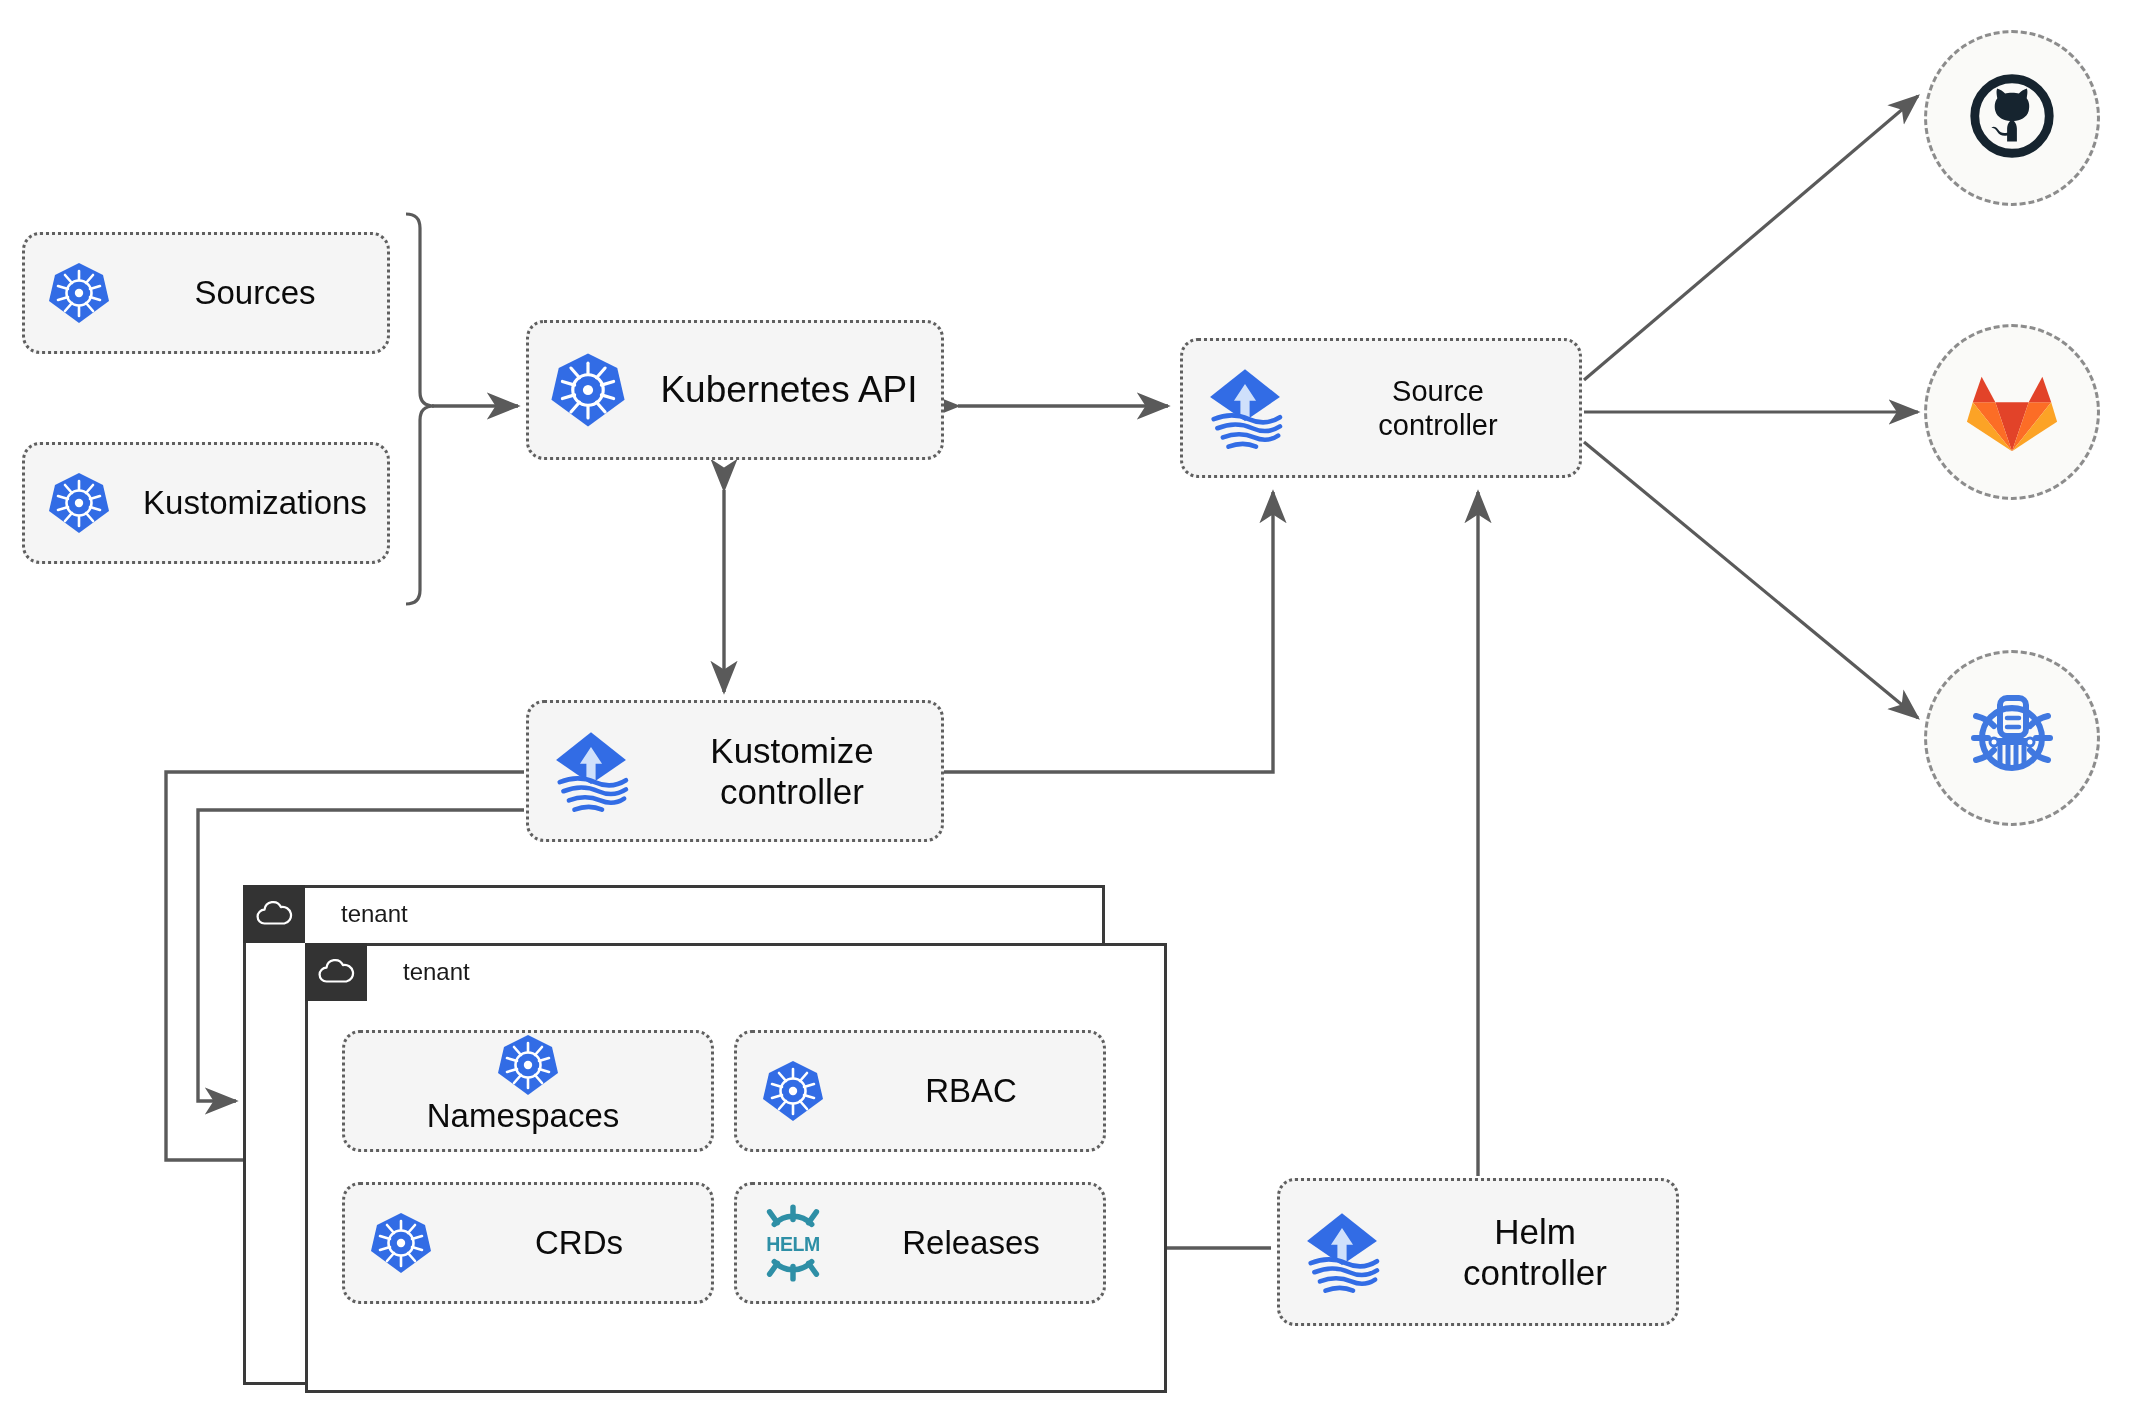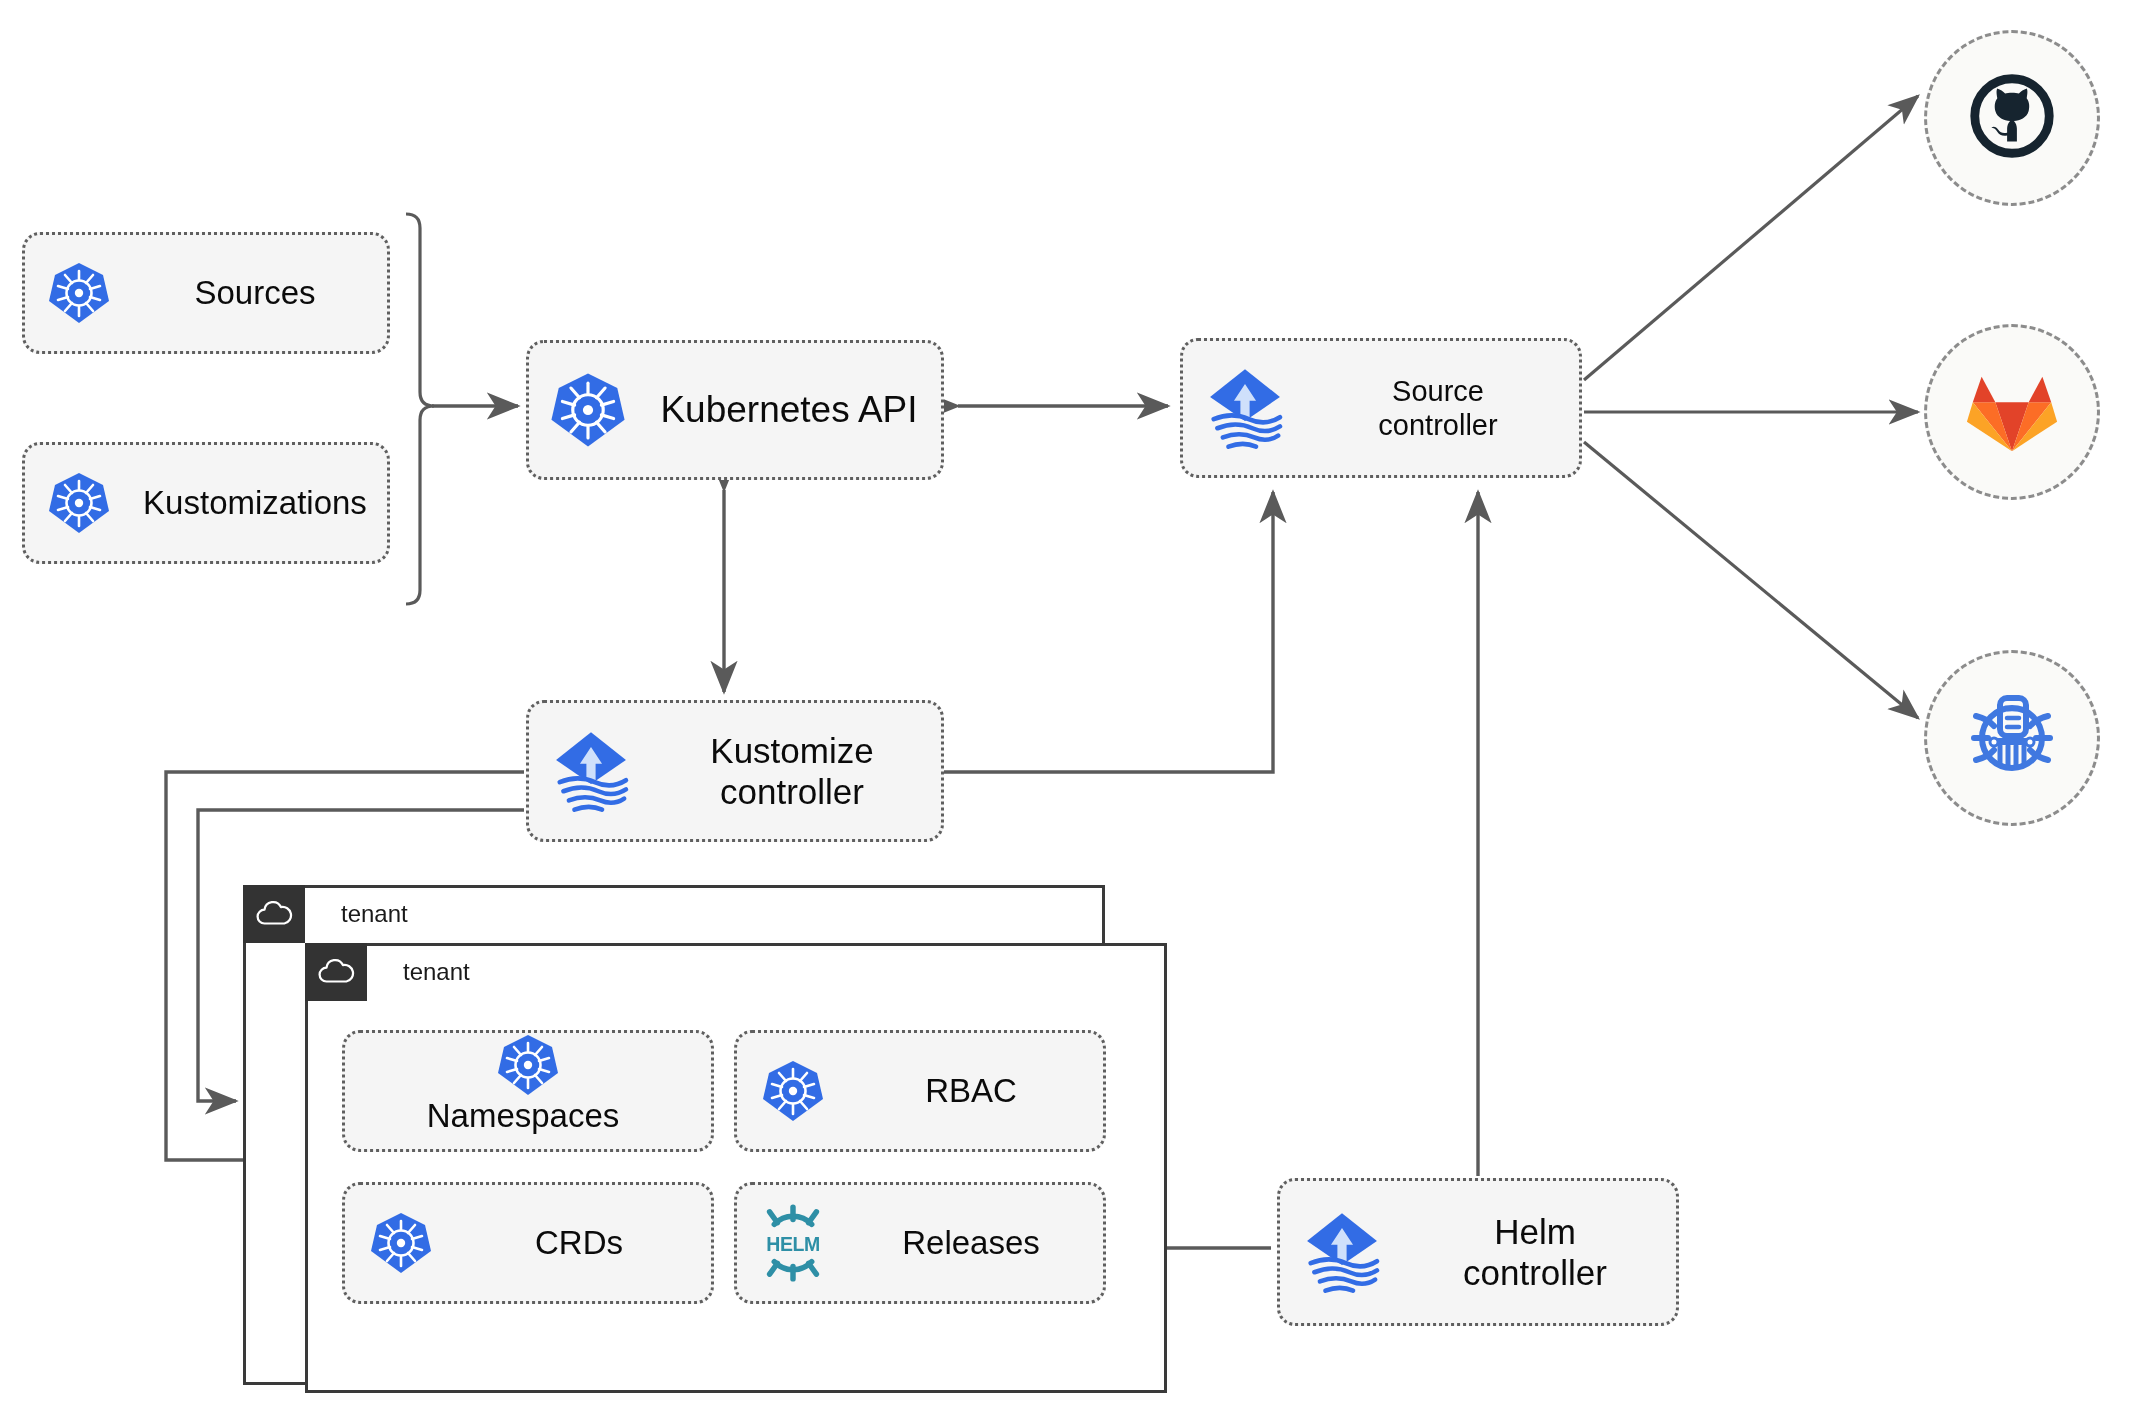--- a/index.html
+++ b/index.html
@@ -53,21 +53,21 @@
     padding-right: 10px;
   }
 
   
   .box-src   { left: 22px;  top: 232px; width: 368px; height: 122px; }
   .box-kust  { left: 22px;  top: 442px; width: 368px; height: 122px; }
   .box-src .nd-icon, .box-kust .nd-icon { width: 108px; }
   .box-src .nd-label, .box-kust .nd-label { font-size: 33px; }
 
   
-  .box-api { left: 526px; top: 340px; width: 418px; height: 140px; }
+  .box-api { left: 526px; top: 320px; width: 418px; height: 140px; }
   .box-api .nd-icon { width: 118px; }
   .box-api .nd-label { font-size: 37px; }
 
   
   .box-sourcectl { left: 1180px; top: 338px; width: 402px; height: 140px; }
   .box-sourcectl .nd-icon { width: 124px; }
   .box-sourcectl .nd-label { font-size: 29px; }
 
   
   .box-kustctl { left: 526px; top: 700px; width: 418px; height: 142px; justify-content: space-between; }

